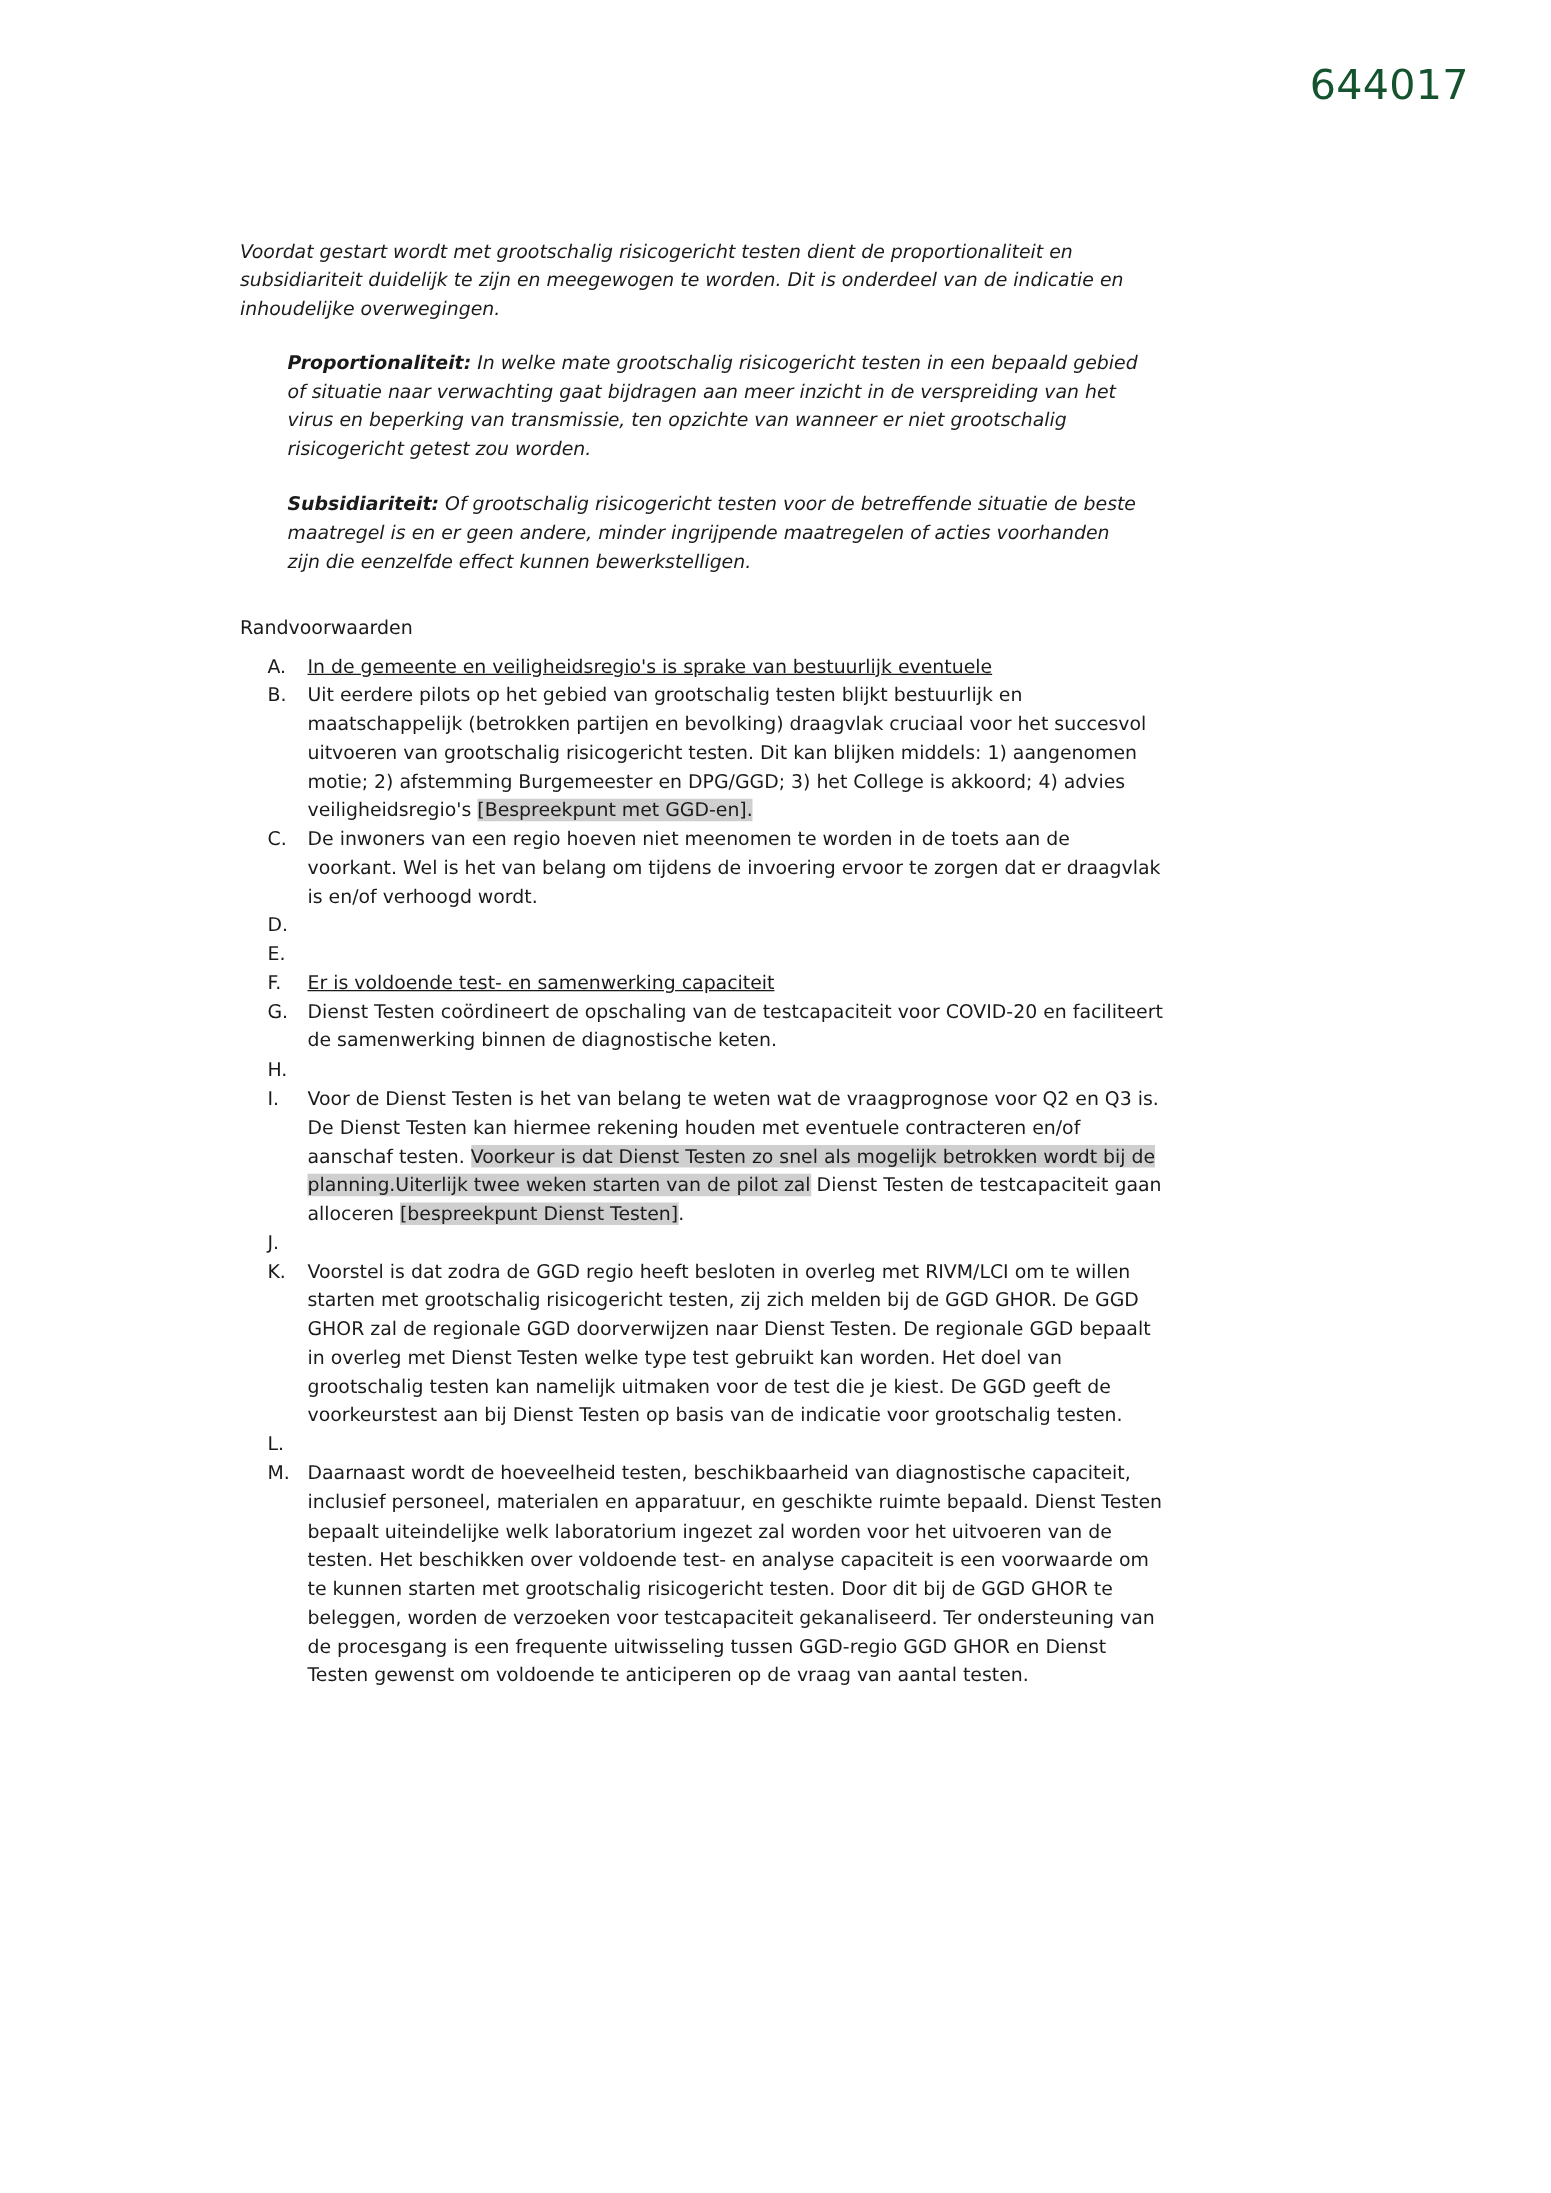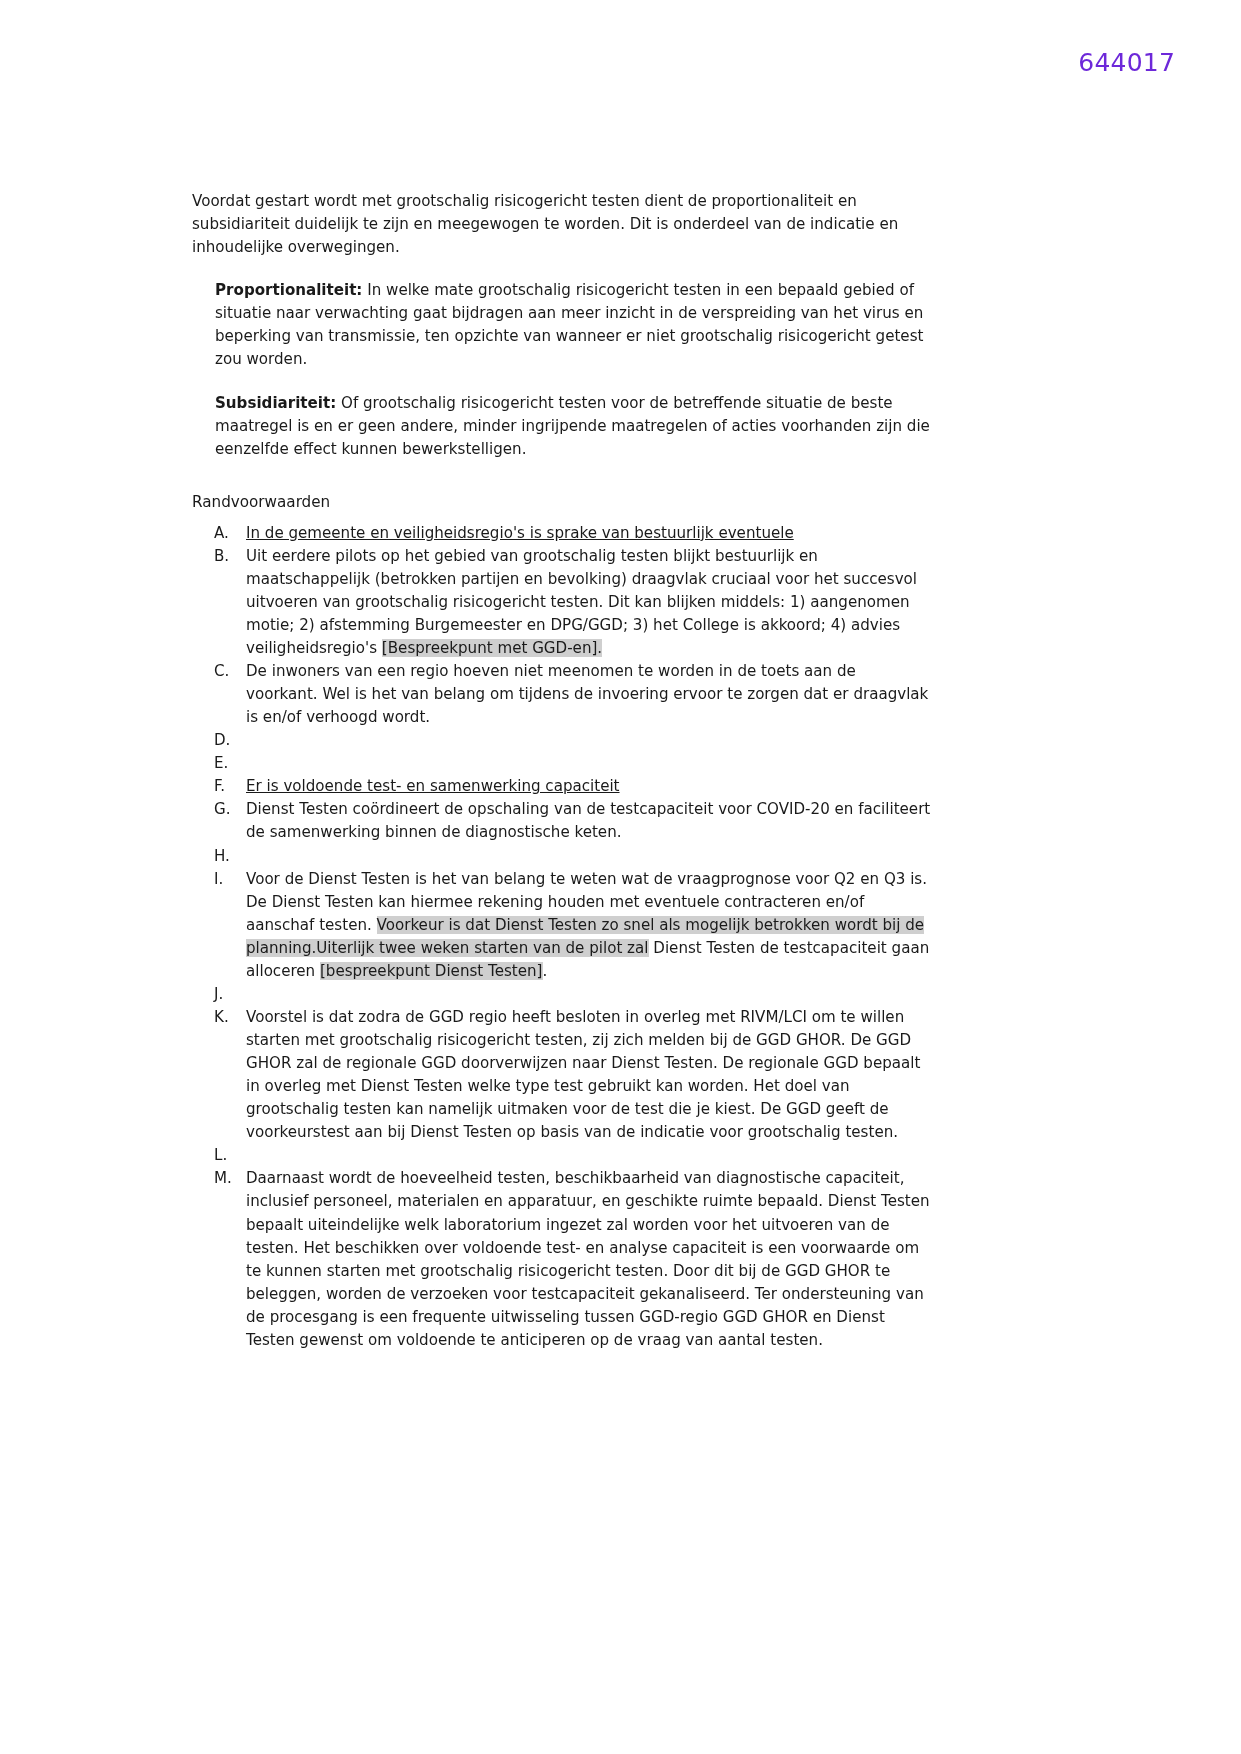--- a/index.html
+++ b/index.html
@@ -16,45 +16,46 @@
     width: 1241px;
     height: 1754px;
     background: #ffffff;
     box-sizing: border-box;
     overflow: hidden;
   }
   .doc-number {
     position: absolute;
     top: 48px;
     right: 66px;
-    font-size: 25px;
+    font-size: 33px;
     letter-spacing: 0.2px;
-    color: #6d28d9;
+    color: #14532d;
   }
   .content {
     position: absolute;
     left: 192px;
     top: 190px;
     width: 740px;
   }
   p {
     margin: 0 0 20px 0;
     font-size: 15.1px;
     line-height: 1.53;
     color: #1a1a1a;
+    font-style: italic;
   }
   p.tight {
     margin-bottom: 18px;
   }
   .indent-block {
     margin-left: 22px;
     margin-bottom: 20px;
   }
   .indent-block p {
-    margin: 1px;
+    margin: 16px;
   }
   .lead-term {
     font-weight: bold;
   }
   h2.section-title {
     font-size: 15.2px;
     font-weight: normal;
     margin: 30px 0 8px 0;
     line-height: 1.5;
   }

